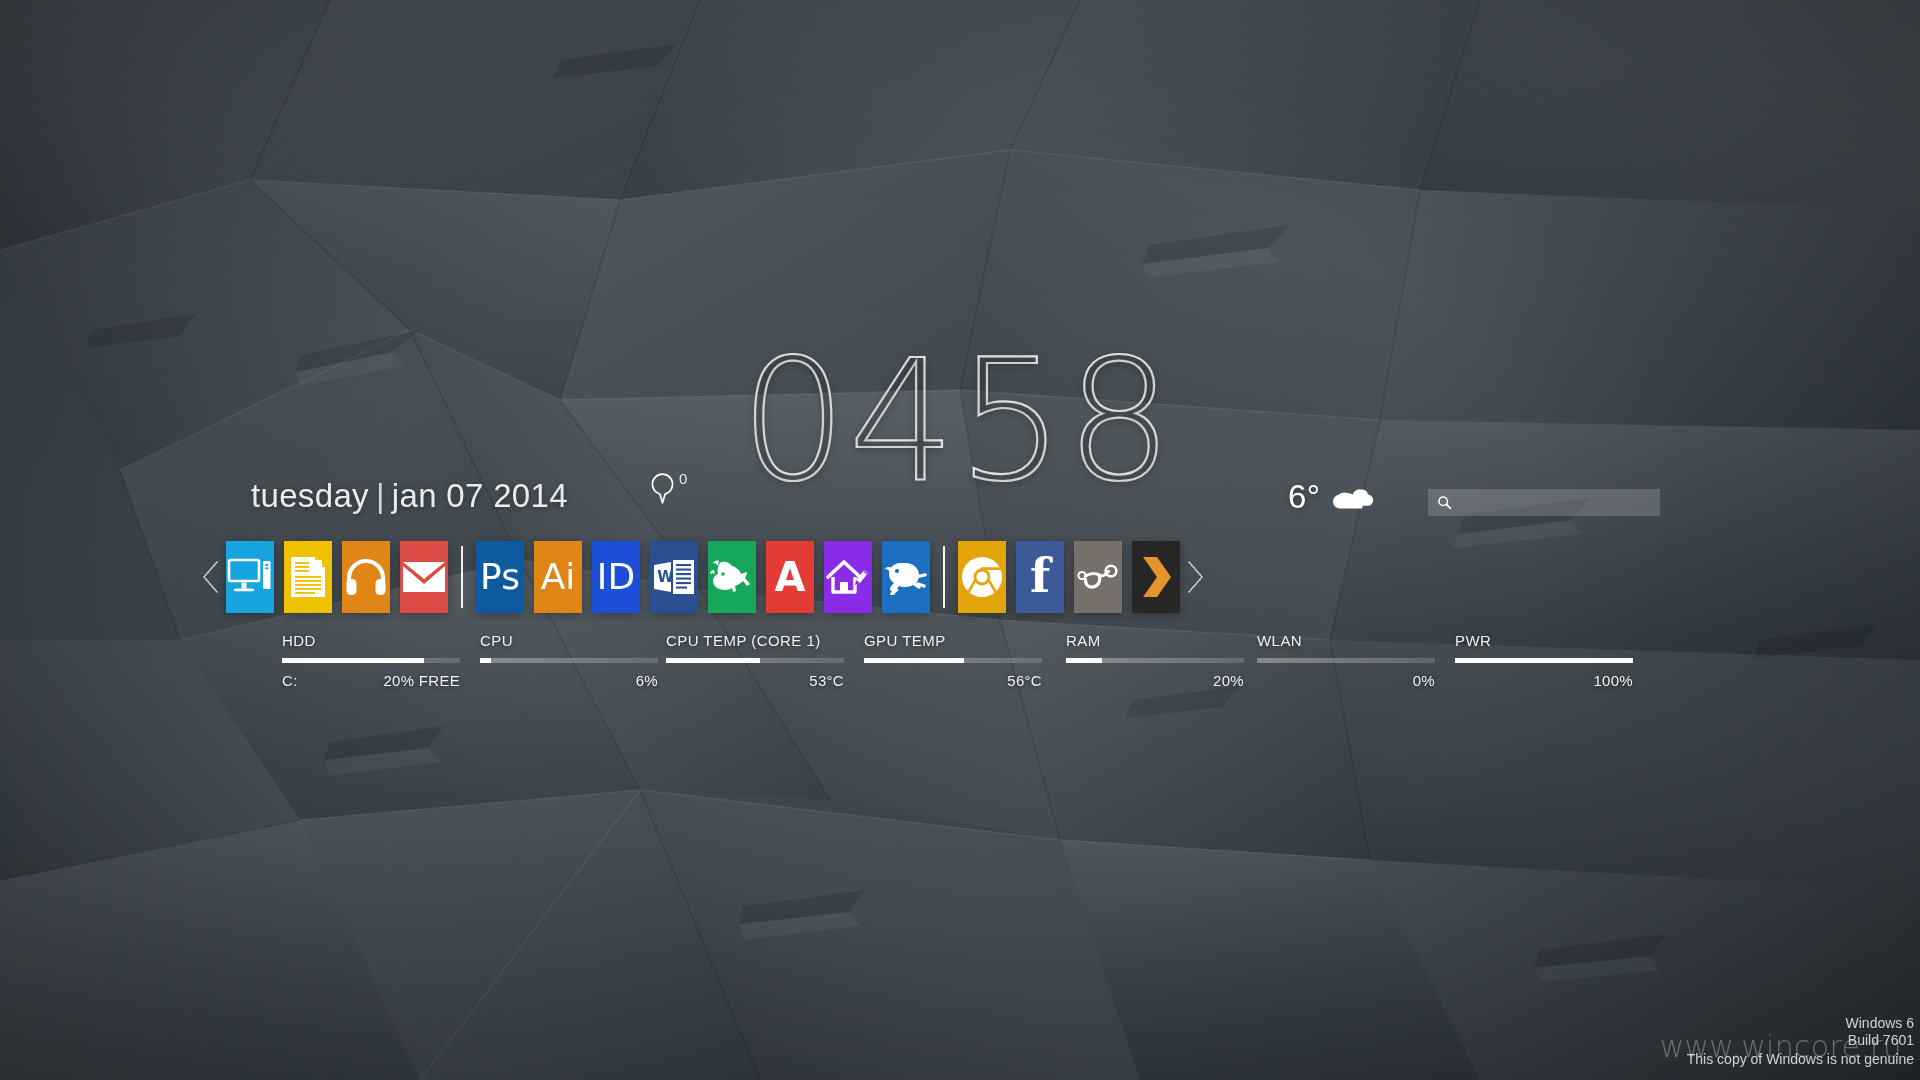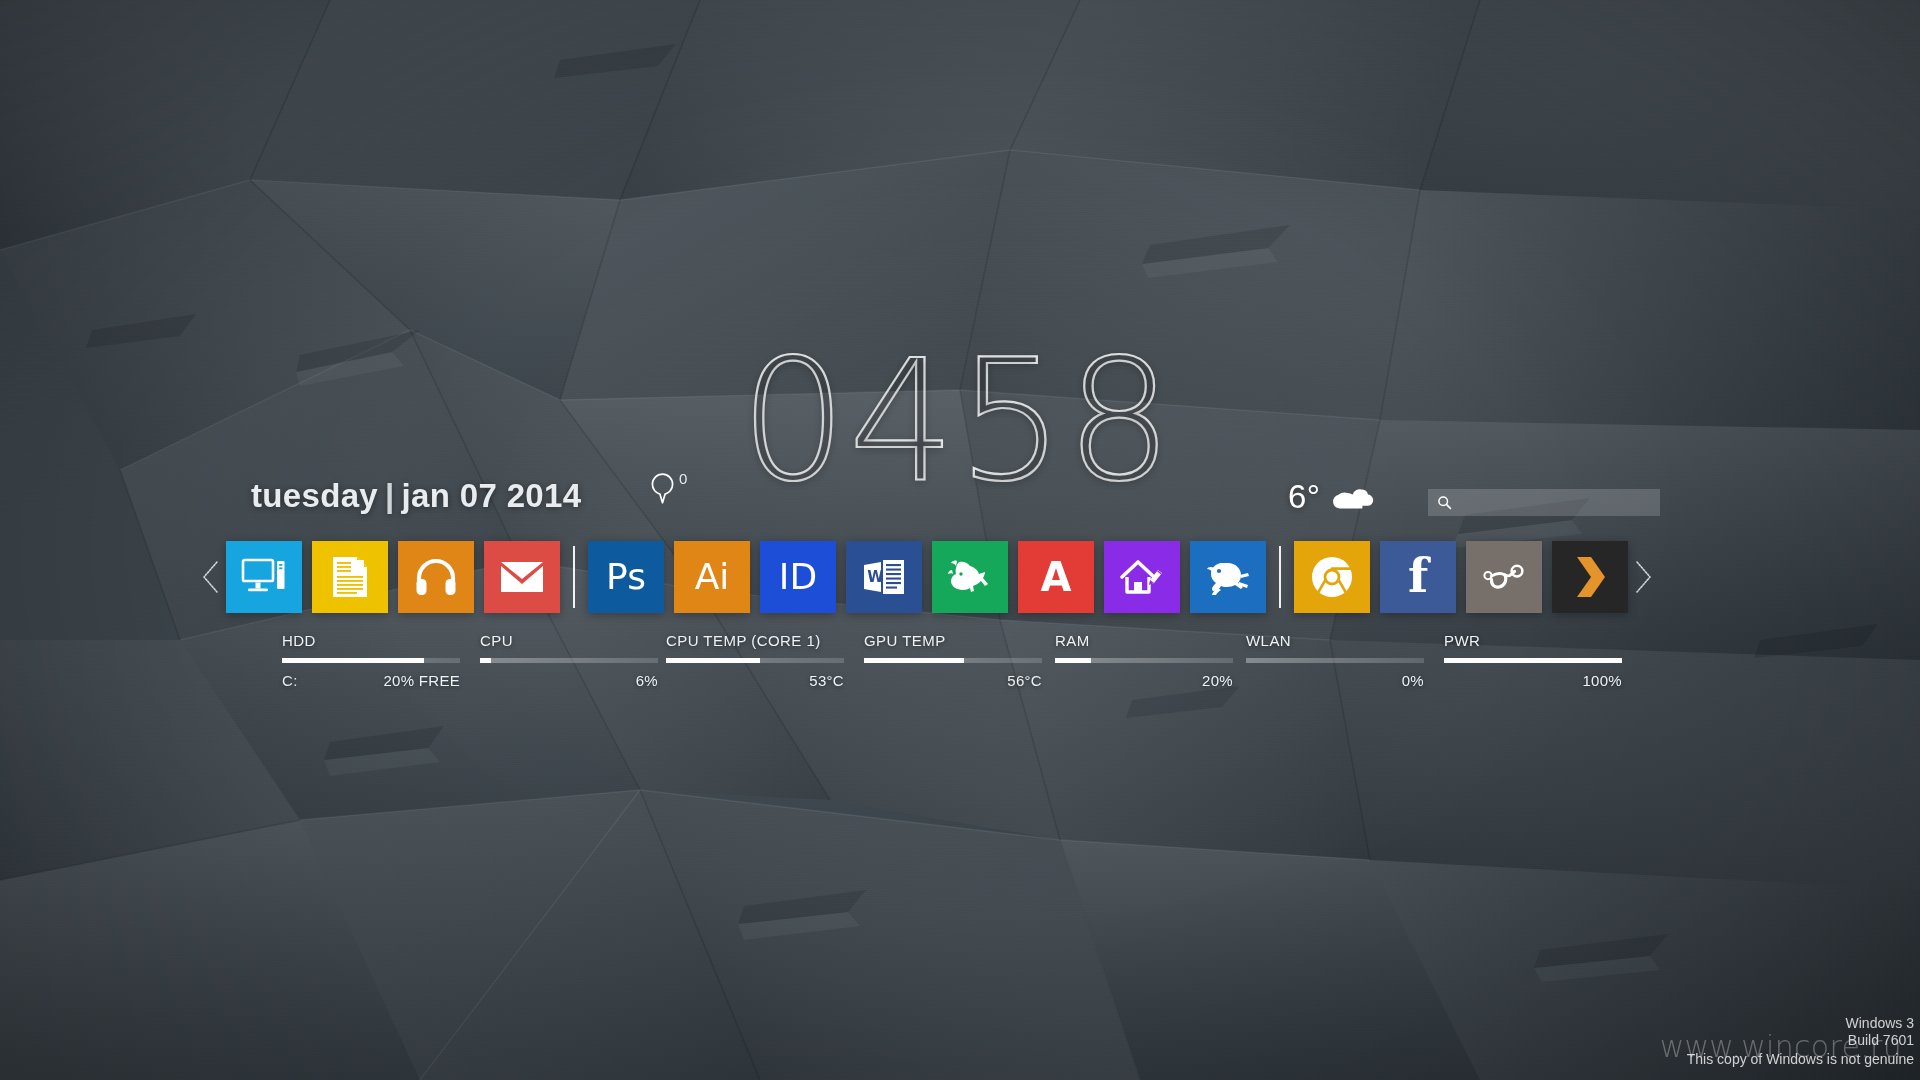--- a/index.html
+++ b/index.html
@@ -47,21 +47,21 @@
   
   .clock span {
     color:transparent;
     -webkit-text-stroke:2.2px rgba(255,255,255,.95);
     paint-order:stroke fill;
   }
 
   
   .dateline {
     position:absolute; left:251px; top:477px;
-    font-size:33px; color:#e8ecef; font-weight:700;
+    font-size:33px; color:#e8ecef; font-weight:400;
     letter-spacing:.01em; white-space:nowrap;
     text-shadow:0 1px 6px rgba(0,0,0,.45);
   }
   .dateline .sep { opacity:.85; padding:0 7px; }
 
   
   .locwrap { position:absolute; left:650px; top:472px; display:flex; align-items:flex-start; gap:4px; }
   .pin svg { display:block; }
   .locval { font-size:15px; color:#e5eaee; margin-top:-2px; }
 
@@ -96,21 +96,21 @@
     position:absolute; left:196px; top:540px;
     display:flex; align-items:center; gap:0;
   }
   .dock-arrow {
     width:30px; height:74px; display:flex; align-items:center; justify-content:center;
     cursor:pointer; flex:none;
   }
   .dock-arrow svg { display:block; }
   .tile-group { display:flex; align-items:center; gap:10px; }
   .tile {
-    width:76px; height:72px; flex:none;
+    width:48px; height:72px; flex:none;
     display:flex; align-items:center; justify-content:center;
     cursor:pointer; position:relative;
     box-shadow:0 2px 9px rgba(0,0,0,.30);
   }
   .tile svg, .tile .glyph { display:block; }
   .tile .glyph {
     color:#fff; font-weight:400; line-height:1;
     font-family:"DejaVu Sans", sans-serif;
   }
   .group-sep {
@@ -490,21 +490,21 @@
       <div class="mlabel">CPU TEMP (CORE 1)</div>
       <div class="track">
         <div class="fill" style="width:53%"></div>
       </div>
       <div class="mfoot">
         <span class="left"></span>
         <span class="right">53°C</span>
       </div>
     </div>
 
-    <div class="mon" style="width:178px;margin-right:13px">
+    <div class="mon" style="width:178px;margin-right:24px">
       <div class="mlabel">GPU TEMP</div>
       <div class="track">
         <div class="fill" style="width:56%"></div>
       </div>
       <div class="mfoot">
         <span class="left"></span>
         <span class="right">56°C</span>
       </div>
     </div>
 
@@ -537,18 +537,18 @@
       </div>
       <div class="mfoot">
         <span class="left"></span>
         <span class="right">100%</span>
       </div>
     </div>
   </div>
 
   <div class="wm-site">www.wincore.ru</div>
   <div class="wm-win">
-    <div class="l1">Windows 3</div>
+    <div class="l1">Windows 6</div>
     <div class="l2">Build 7601</div>
     <div class="l3">This copy of Windows is not genuine</div>
   </div>
 
 </div>
 
 </body></html>

